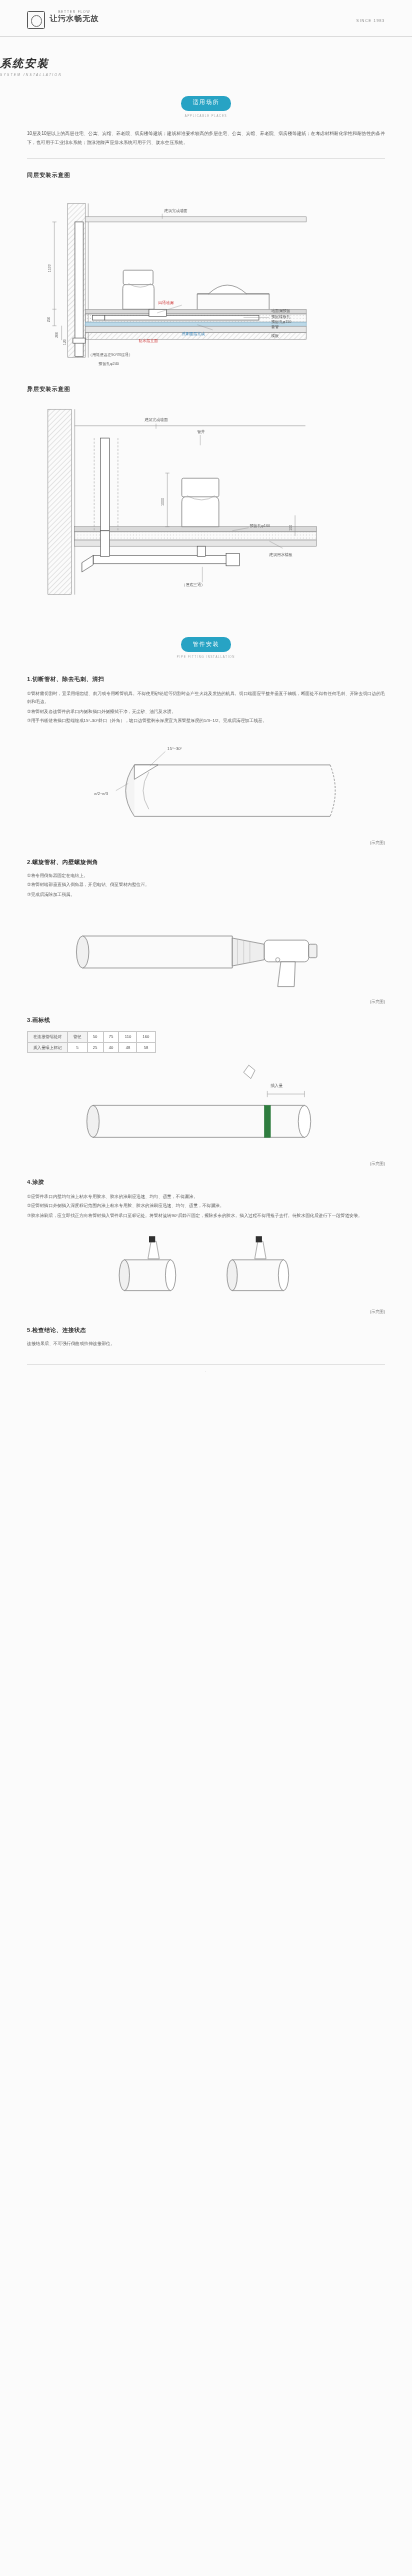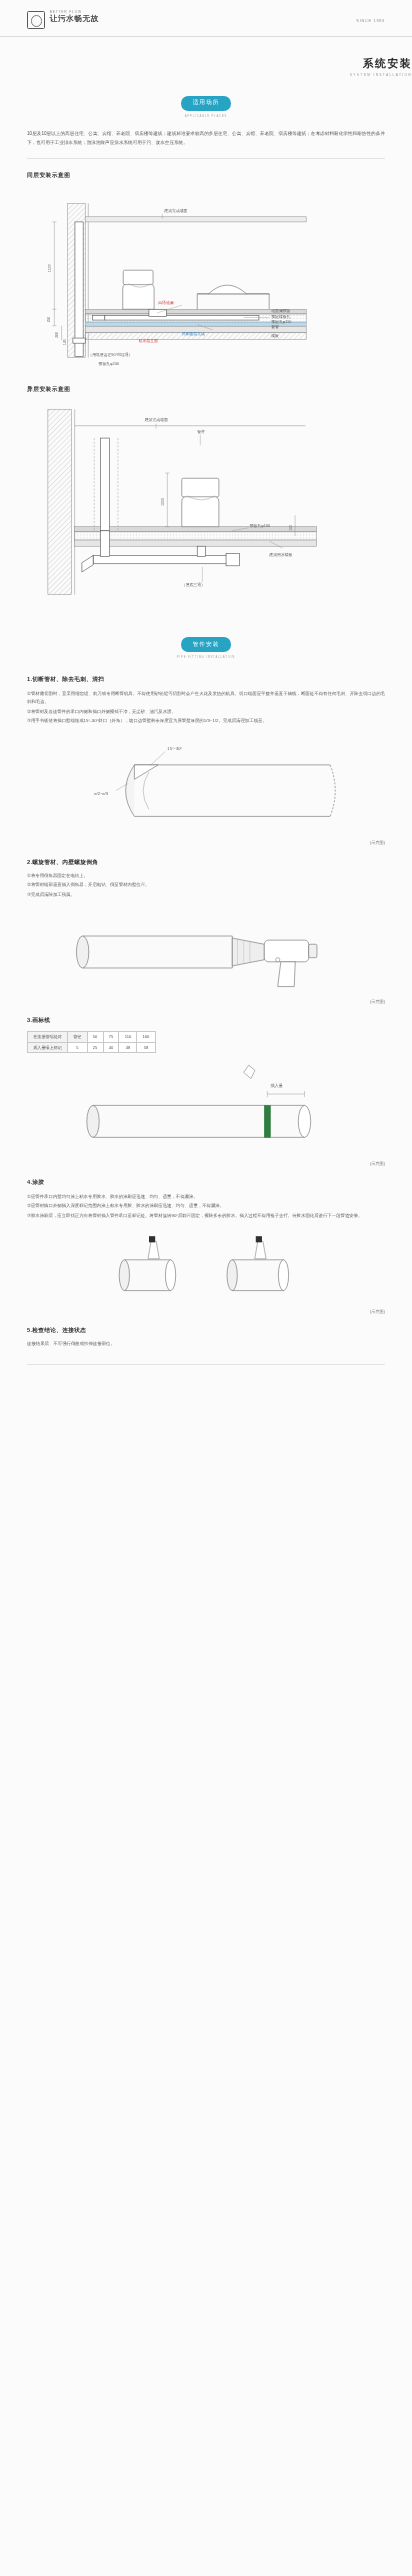--- a/index.html
+++ b/index.html
@@ -20,21 +20,21 @@
 
   
   .site-header {
     display: flex;
     align-items: center;
     justify-content: space-between;
     padding: 11.3px 27px 7.2px 27px;
     border-bottom: 0.5px solid #dcdcdc;
     background: #fbfbfb;
   }
-  .logo-wrap { display:flex; align-items:flex-start; gap:5.2px; }
+  .logo-wrap { display:flex; align-items:flex-start; gap:5.2px;text-align:center; }
   .logo-mark {
     width: 17.5px; height: 17.5px;
     border: 1px solid #5a5a5a;
     border-radius: 1.5px;
     position: relative;
     flex: none;
   }
   .logo-mark:before {
     content:"";
     position:absolute; left:3.1px; top:3.1px;
@@ -55,22 +55,23 @@
     letter-spacing: 0.5px;
   }
   .since {
     font-size: 3.9px;
     letter-spacing: 0.7px;
     color: #8e8e8e;
   }
 
   
   .doc-title-block {
-    text-align: right;
+    text-align: left;
     padding: 19.6px 0 5.2px 0;
+    font-style: italic;
   }
   .doc-title {
     font-size: 10.8px;
     font-weight: bold;
     letter-spacing: 1.5px;
     color: #2f2f2f;
   }
   .doc-subtitle {
     font-size: 3.3px;
     letter-spacing: 1.3px;

